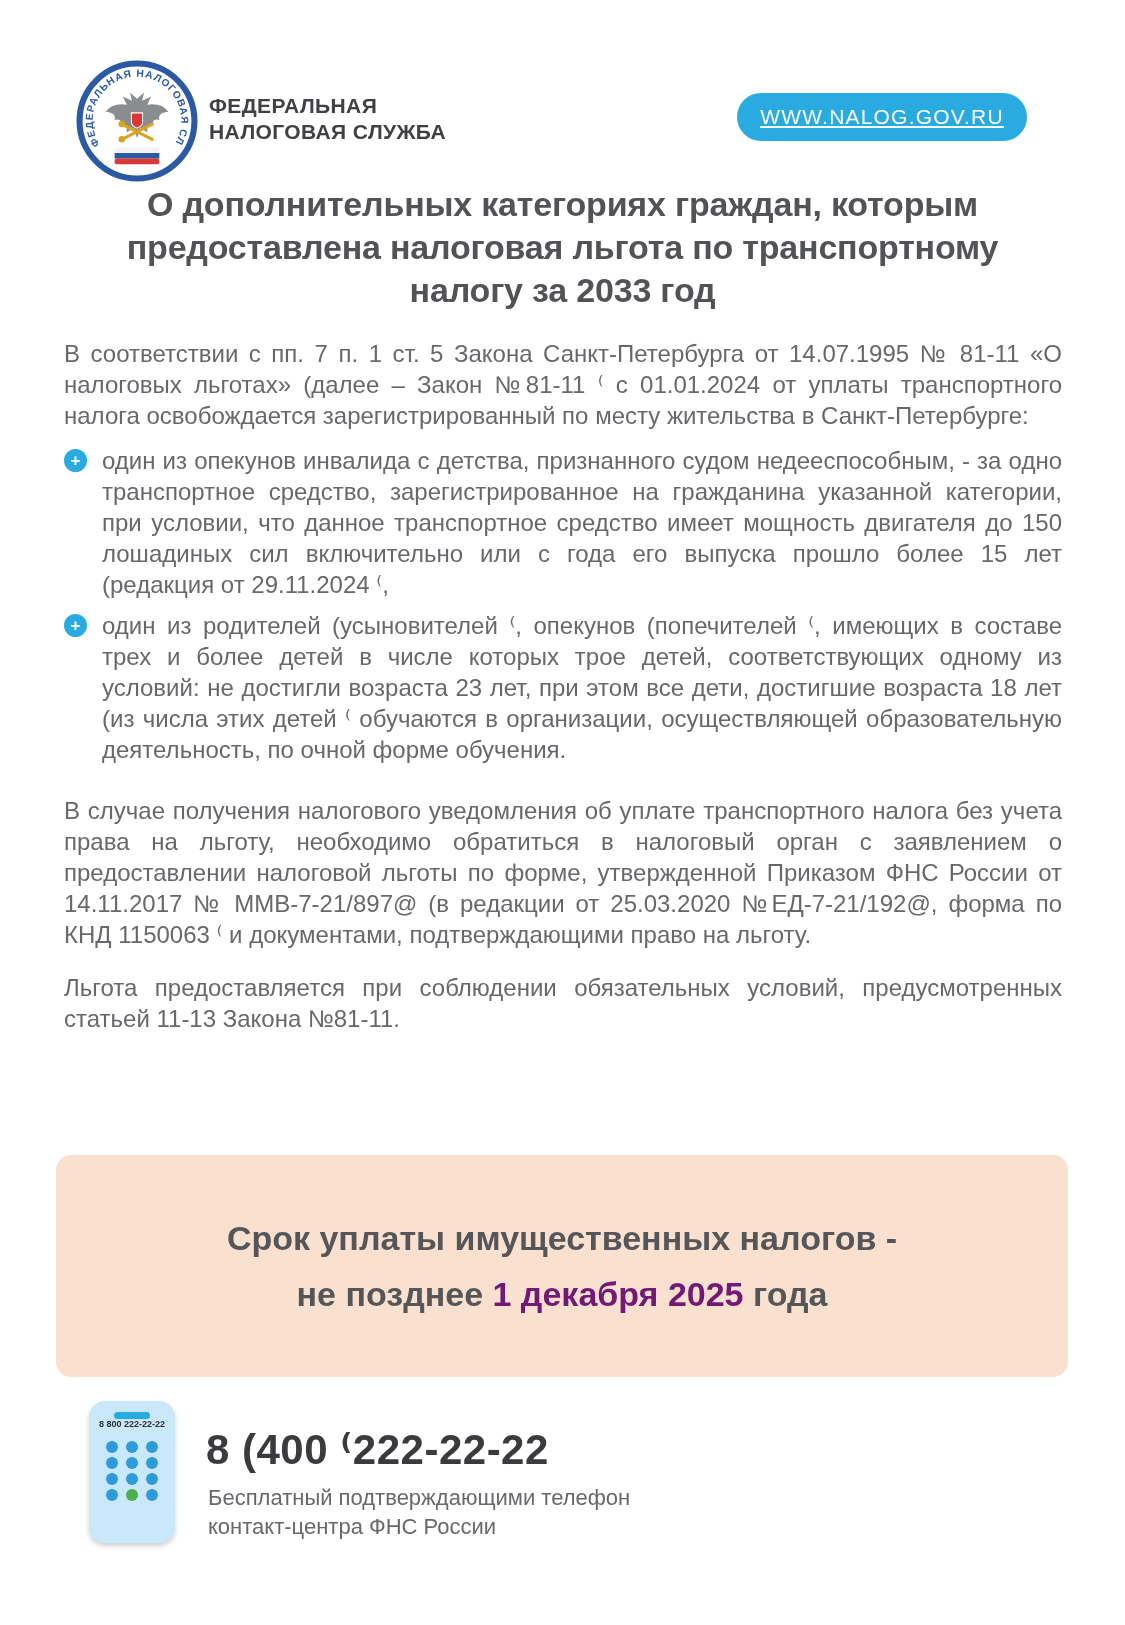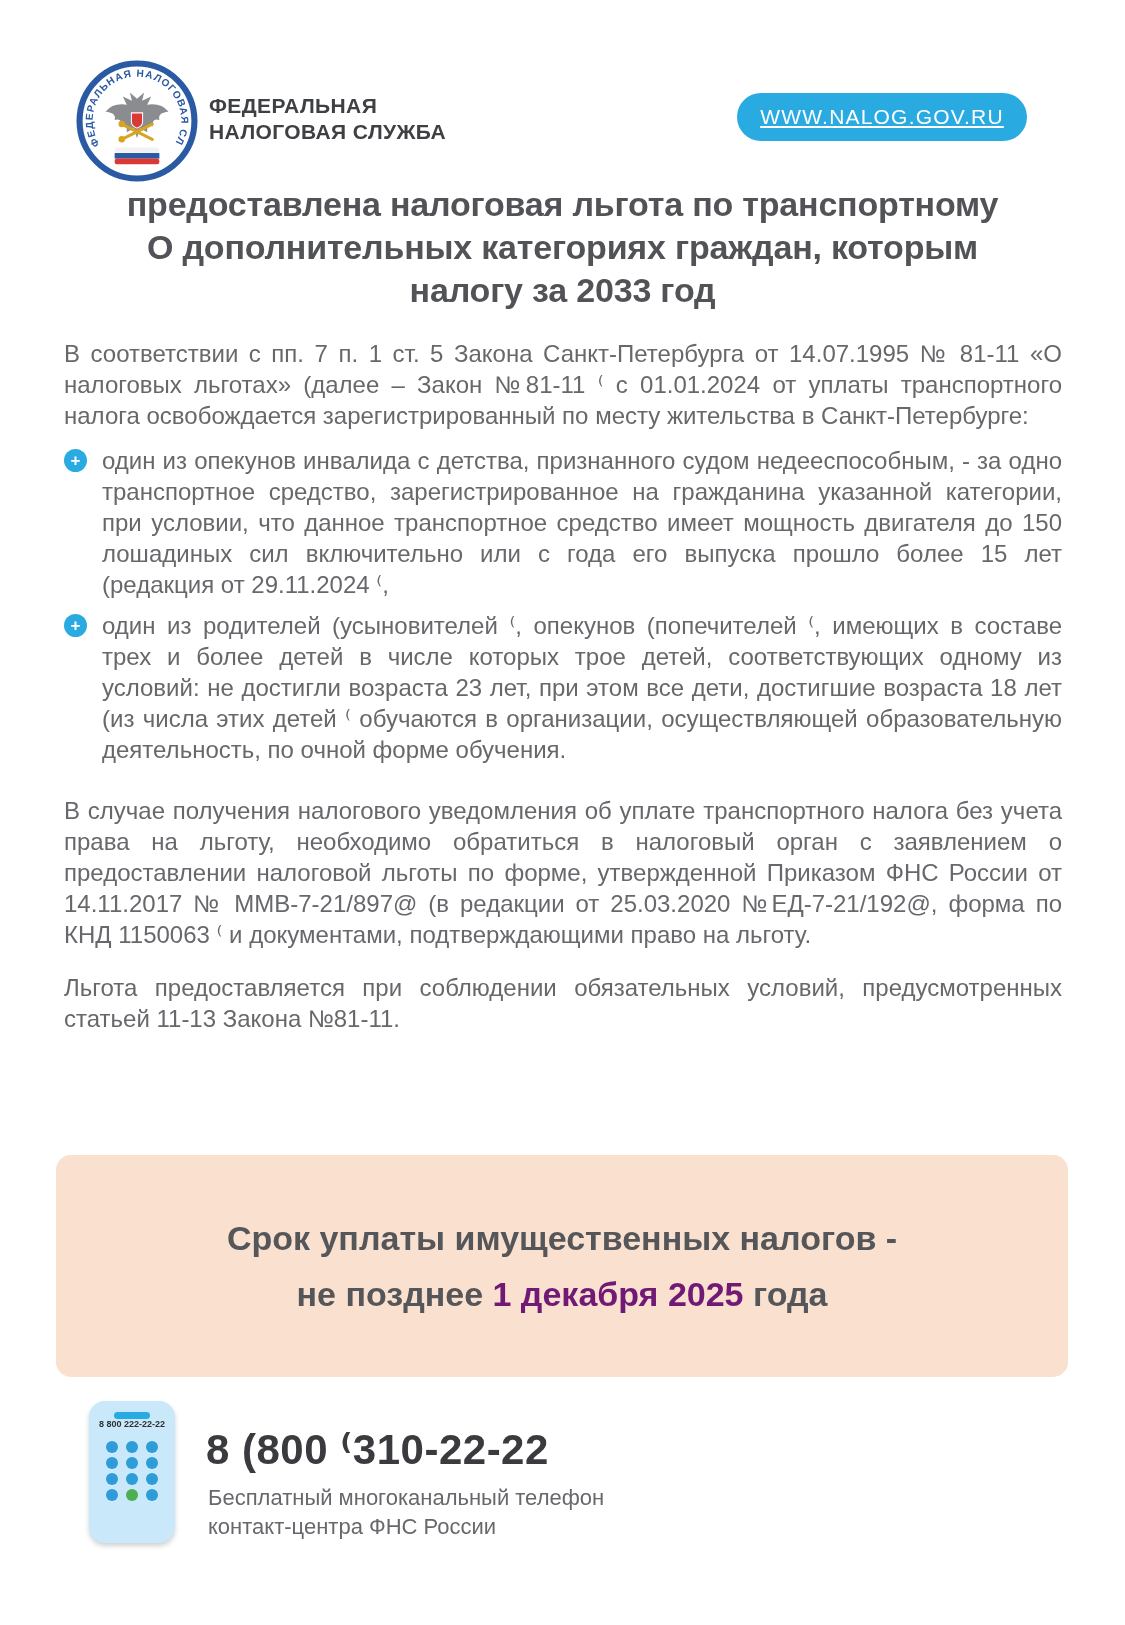--- a/index.html
+++ b/index.html
@@ -125,22 +125,22 @@
   </svg>
 
   <div class="org-name">
     <div>ФЕДЕРАЛЬНАЯ</div>
     <div>НАЛОГОВАЯ СЛУЖБА</div>
   </div>
 
   <div class="site-badge">WWW.NALOG.GOV.RU</div>
 
   <div class="title">
+    <div>О дополнительных категориях граждан, которым</div>
     <div>предоставлена налоговая льгота по транспортному</div>
-    <div>О дополнительных категориях граждан, которым</div>
     <div>налогу за 2033 год</div>
   </div>
 
   <div class="content">
     <p class="just intro">В соответствии с пп. 7 п. 1 ст. 5 Закона Санкт-Петербурга от 14.07.1995 № 81-11 «О налоговых льготах» (далее – Закон №81-11 ⁽ с 01.01.2024 от уплаты транспортного налога освобождается зарегистрированный по месту жительства в Санкт-Петербурге:</p>
 
     <ul class="benefits">
       <li>
         <span class="bullet-mark">+</span>
         <span class="li-text">один из опекунов инвалида с детства, признанного судом недееспособным, - за одно транспортное средство, зарегистрированное на гражданина указанной категории, при условии, что данное транспортное средство имеет мощность двигателя до 150 лошадиных сил включительно или с года его выпуска прошло более 15 лет (редакция от 29.11.2024 ⁽,</span>
@@ -172,19 +172,19 @@
       <span class="dot"></span>
       <span class="dot"></span>
       <span class="dot"></span>
       <span class="dot"></span>
       <span class="dot"></span>
       <span class="dot green"></span>
       <span class="dot"></span>
     </div>
   </div>
 
-  <div class="phone-number">8 (800 ⁽310-22-22</div>
+  <div class="phone-number">8 (400 ⁽222-22-22</div>
   <div class="phone-caption">
-    <div>Бесплатный многоканальный телефон</div>
+    <div>Бесплатный подтверждающими телефон</div>
     <div>контакт-центра ФНС России</div>
   </div>
 
 </div>
 
 </body></html>

